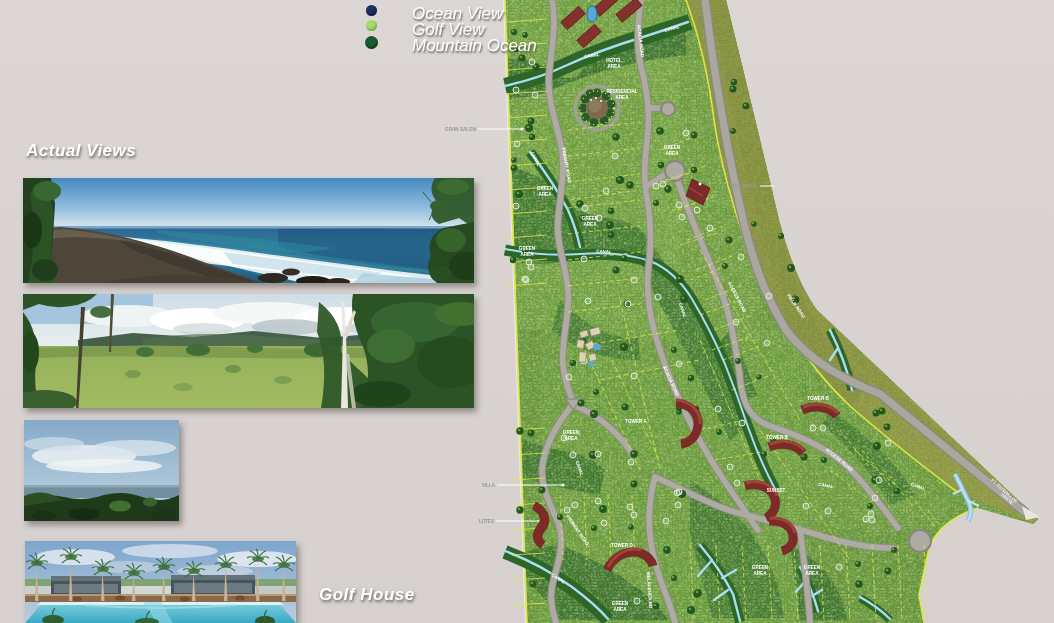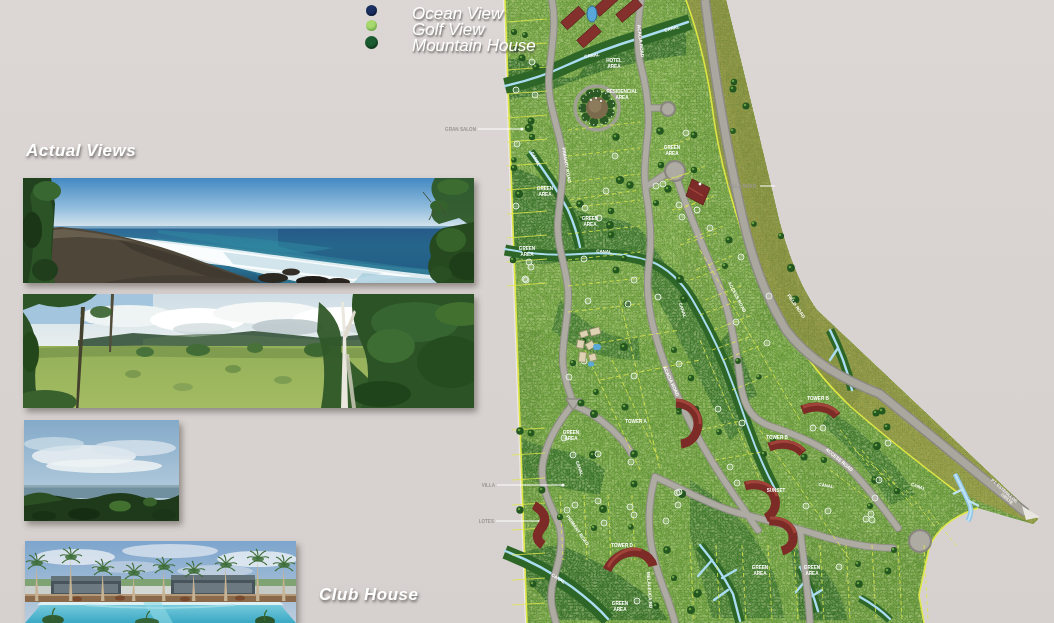--- a/index.html
+++ b/index.html
@@ -596,24 +596,24 @@
 </g>
 </g>
   </svg>
 
 <div style="position:absolute;left:366px;top:2px;">
  <div style="position:absolute;left:0;top:3px;width:11px;height:11px;border-radius:50%;background:#1b2f63;box-shadow:inset -1px -2px 2px rgba(0,0,0,0.4);"></div>
  <div style="position:absolute;left:0;top:18px;width:11px;height:11px;border-radius:50%;background:#a8d96e;box-shadow:inset -1px -2px 2px rgba(0,80,0,0.3);"></div>
  <div style="position:absolute;left:-1px;top:34px;width:13px;height:13px;border-radius:50%;background:#1a5c2f;box-shadow:inset -1px -2px 2px rgba(0,0,0,0.4);"></div>
  <div class="leg" style="left:20px;top:2px;">Ocean View</div>
  <div class="leg" style="left:20px;top:18px;">Golf View</div>
- <div class="leg" style="left:20px;top:34px;">Mountain House</div>
+ <div class="leg" style="left:20px;top:34px;">Mountain Ocean</div>
 </div>
 <div class="title" style="left:26px;top:141px;">Actual Views</div>
-<div class="title" style="left:319px;top:585px;">Club House</div>
+<div class="title" style="left:319px;top:585px;">Golf House</div>
 
 <div style="position:absolute;left:23px;top:178px;width:451px;height:105px;box-shadow:3px 4px 6px rgba(60,50,45,0.45);overflow:hidden;">
 <svg width="451" height="105" viewBox="0 0 451 105" xmlns="http://www.w3.org/2000/svg">
 <defs>
 <linearGradient id="p1sky" x1="0" y1="0" x2="0" y2="1">
  <stop offset="0" stop-color="#4489c2"></stop>
           <stop offset="0.6" stop-color="#90bcdd"></stop>
           <stop offset="1" stop-color="#d5e4ed"></stop>
 </linearGradient>
 <linearGradient id="p1sea" x1="0" y1="0" x2="0" y2="1">

